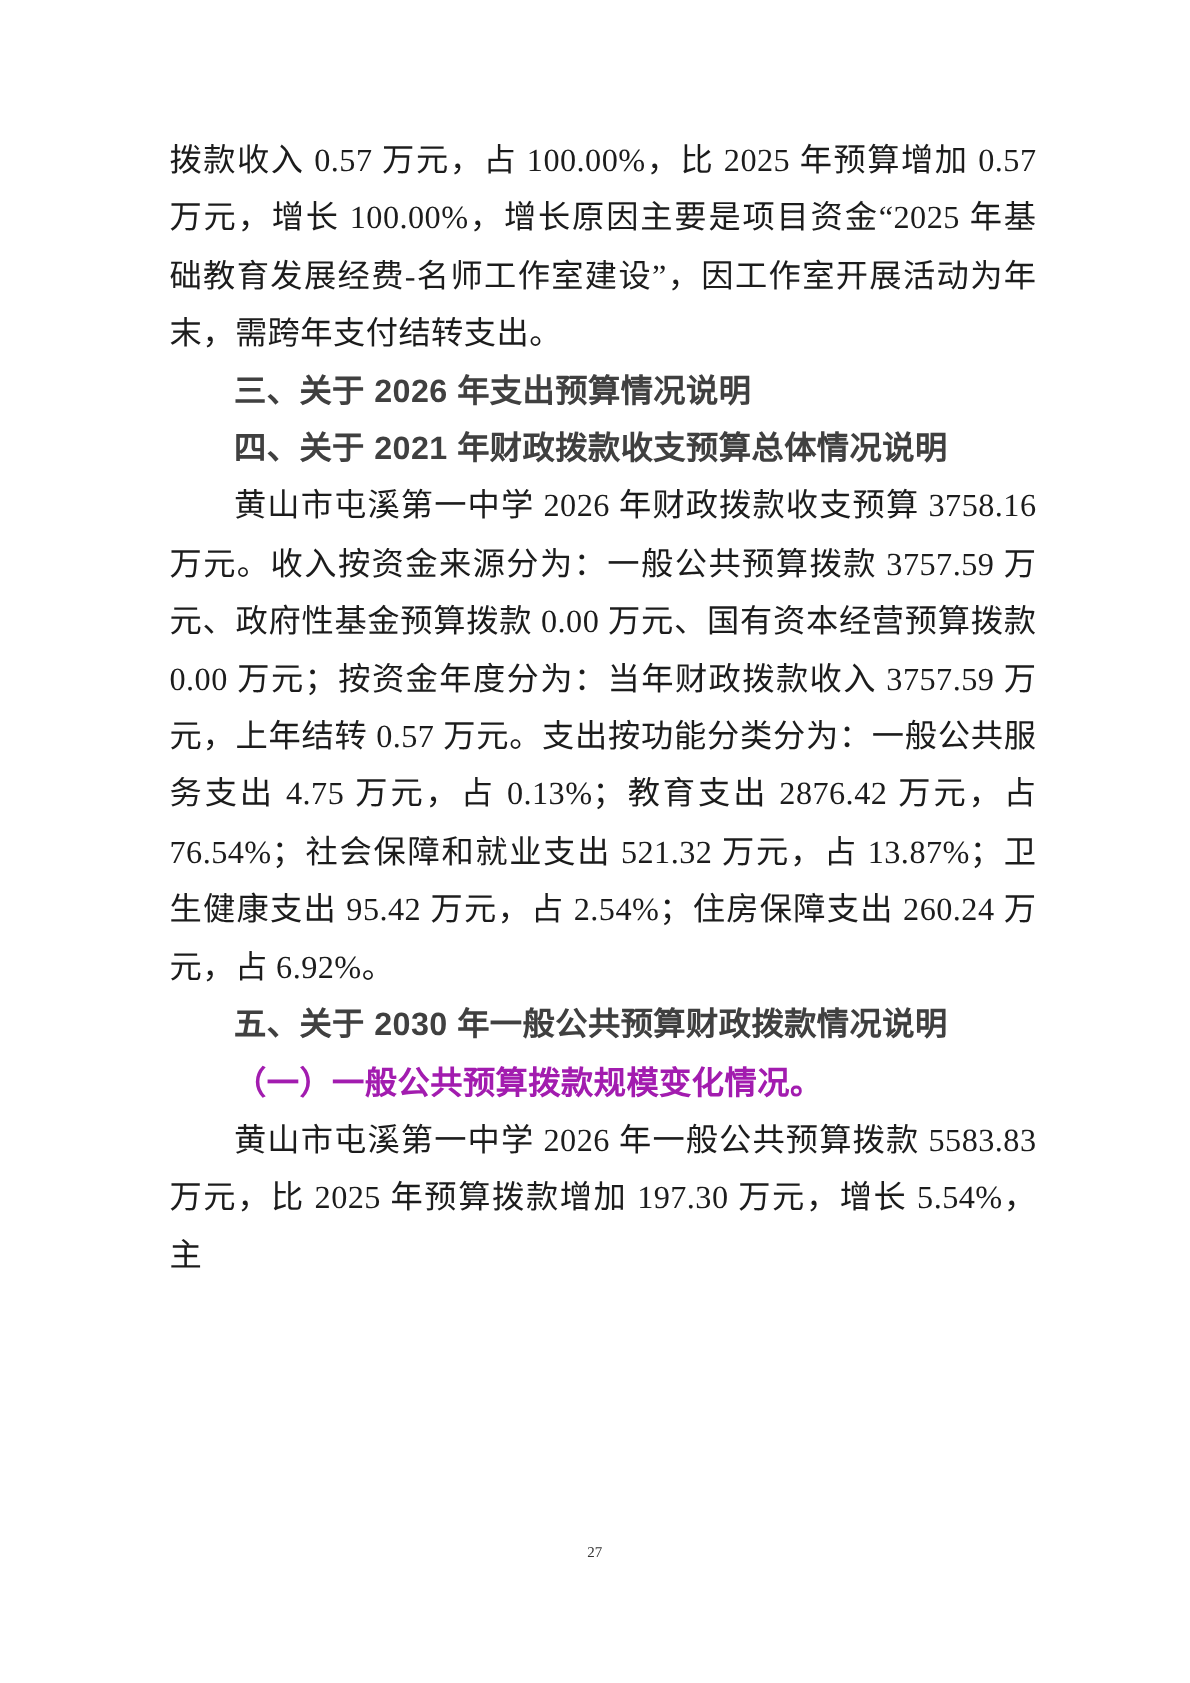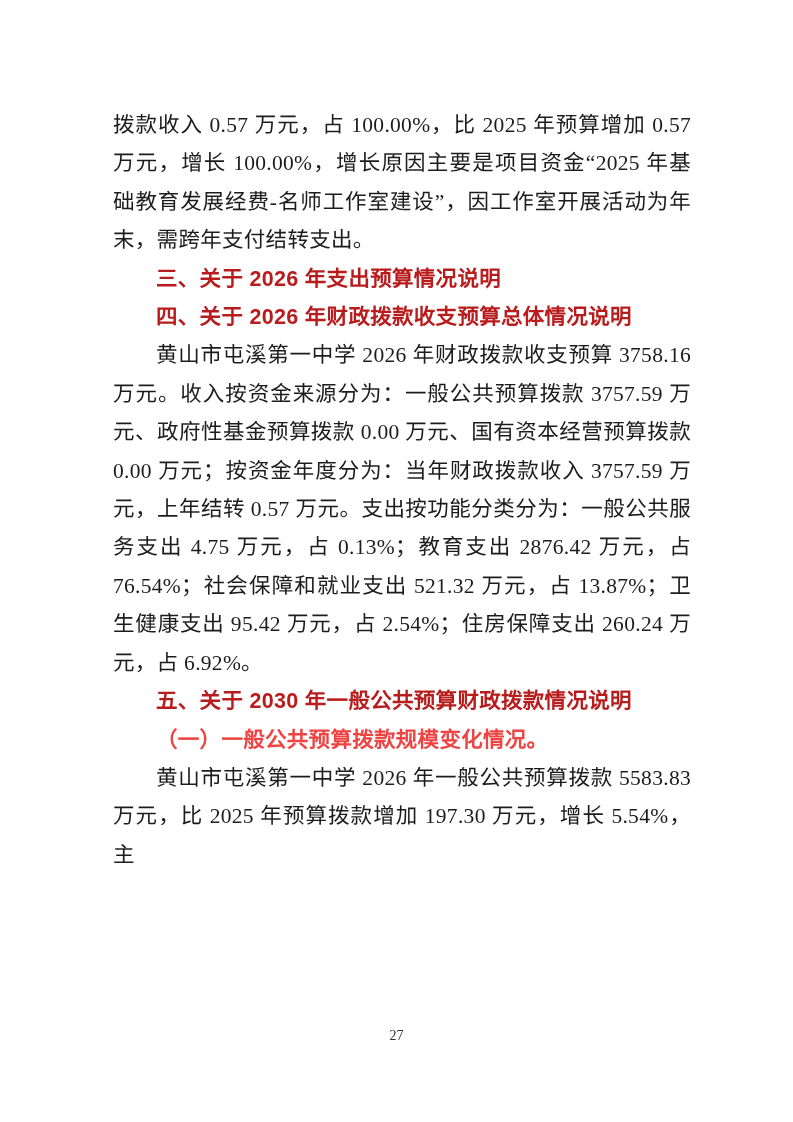--- a/index.html
+++ b/index.html
@@ -14,68 +14,68 @@
     width: 793px;
     height: 1122px;
     background: #ffffff;
     overflow: hidden;
     font-family: "Liberation Serif", "DejaVu Serif", serif;
     color: #1c1c1c;
   }
   .content {
     position: absolute;
     left: 113px;
-    top: 106px;
+    top: 88px;
     width: 578px;
   }
   .content p {
     margin: 0;
     font-size: 21.5px;
     line-height: 38.4px;
     letter-spacing: 0.3px;
     text-align: justify;
     text-indent: 2em;
     font-family: "Liberation Serif", "DejaVu Serif", serif;
   }
   
   .content p.continued {
     text-indent: 0;
   }
   
   .content p.heading {
     font-family: "Liberation Sans", "DejaVu Sans", sans-serif;
     font-weight: bold;
     text-align: left;
-    color: #b91c1c;
+    color: #404040;
   }
   
   .content p.subheading {
     font-weight: bold;
     text-align: left;
-    color: #ef4444;
+    color: #a21caf;
   }
   .page-number {
     position: absolute;
     left: 0;
     bottom: 78px;
     width: 100%;
     text-align: center;
-    font-size: 14px;
+    font-size: 10px;
     line-height: 16px;
     color: #333333;
     font-family: "Liberation Serif", "DejaVu Serif", serif;
   }
 </style>
 </head>
 <body>
 
 <div class="page">
   <div class="content">
     <p class="continued">拨款收入 0.57 万元，占 100.00%，比 2025 年预算增加 0.57 万元，增长 100.00%，增长原因主要是项目资金“2025 年基础教育发展经费-名师工作室建设”，因工作室开展活动为年末，需跨年支付结转支出。</p>
     <p class="heading">三、关于 2026 年支出预算情况说明</p>
-    <p class="heading">四、关于 2026 年财政拨款收支预算总体情况说明</p>
+    <p class="heading">四、关于 2021 年财政拨款收支预算总体情况说明</p>
     <p class="body">黄山市屯溪第一中学 2026 年财政拨款收支预算 3758.16 万元。收入按资金来源分为：一般公共预算拨款 3757.59 万元、政府性基金预算拨款 0.00 万元、国有资本经营预算拨款 0.00 万元；按资金年度分为：当年财政拨款收入 3757.59 万元，上年结转 0.57 万元。支出按功能分类分为：一般公共服务支出 4.75 万元，占 0.13%；教育支出 2876.42 万元，占 76.54%；社会保障和就业支出 521.32 万元，占 13.87%；卫生健康支出 95.42 万元，占 2.54%；住房保障支出 260.24 万元，占 6.92%。</p>
     <p class="heading">五、关于 2030 年一般公共预算财政拨款情况说明</p>
     <p class="subheading">（一）一般公共预算拨款规模变化情况。</p>
     <p class="body">黄山市屯溪第一中学 2026 年一般公共预算拨款 5583.83 万元，比 2025 年预算拨款增加 197.30 万元，增长 5.54%，主</p>
   </div>
   <div class="page-number">27</div>
 </div>
 
 </body></html>

